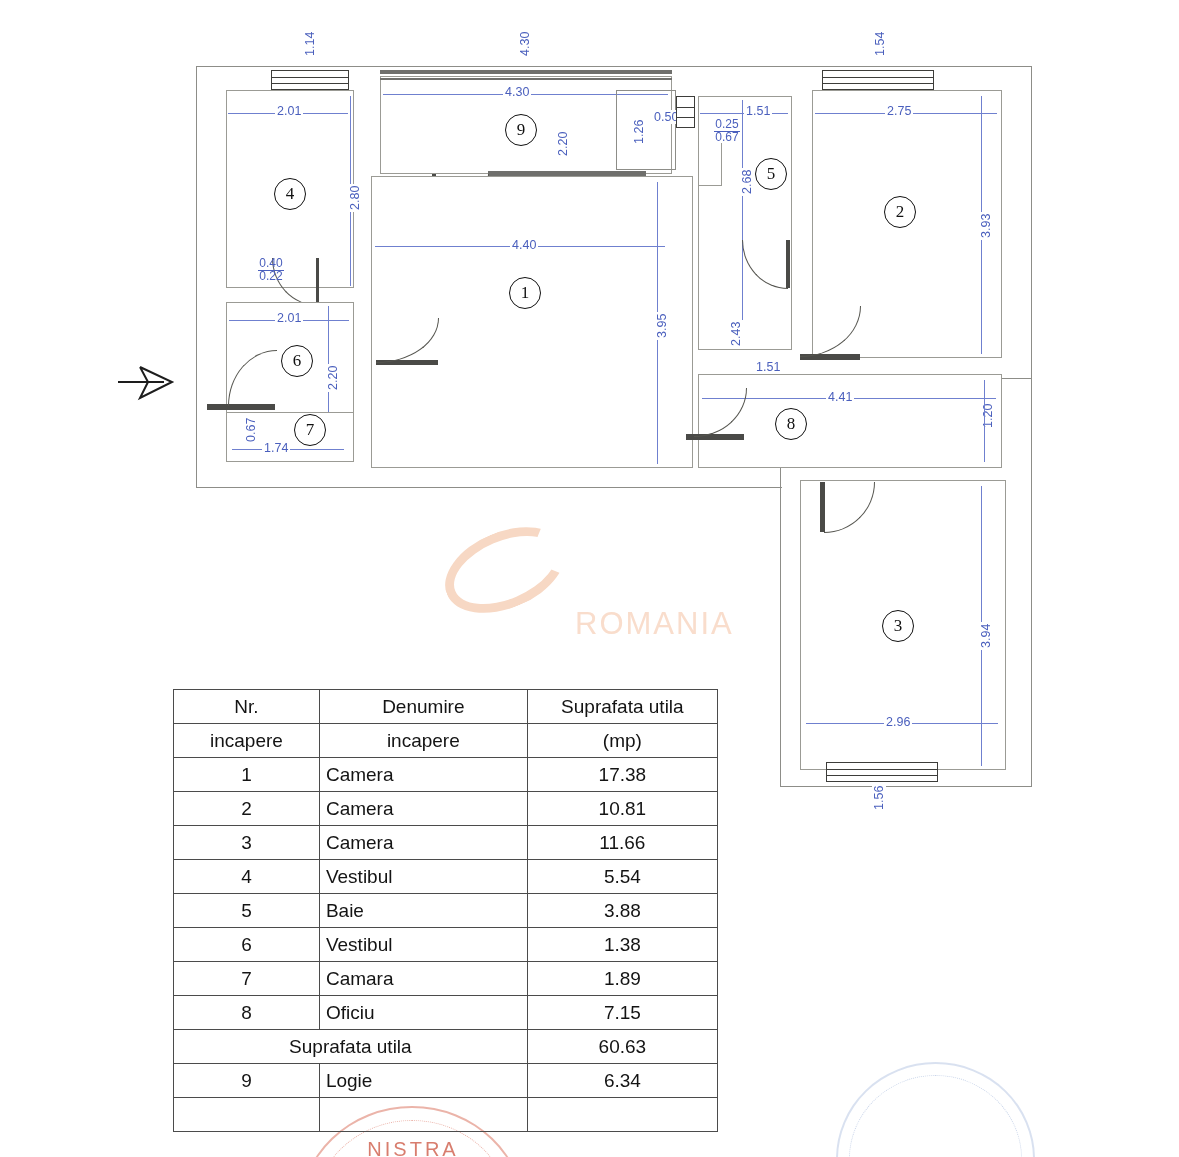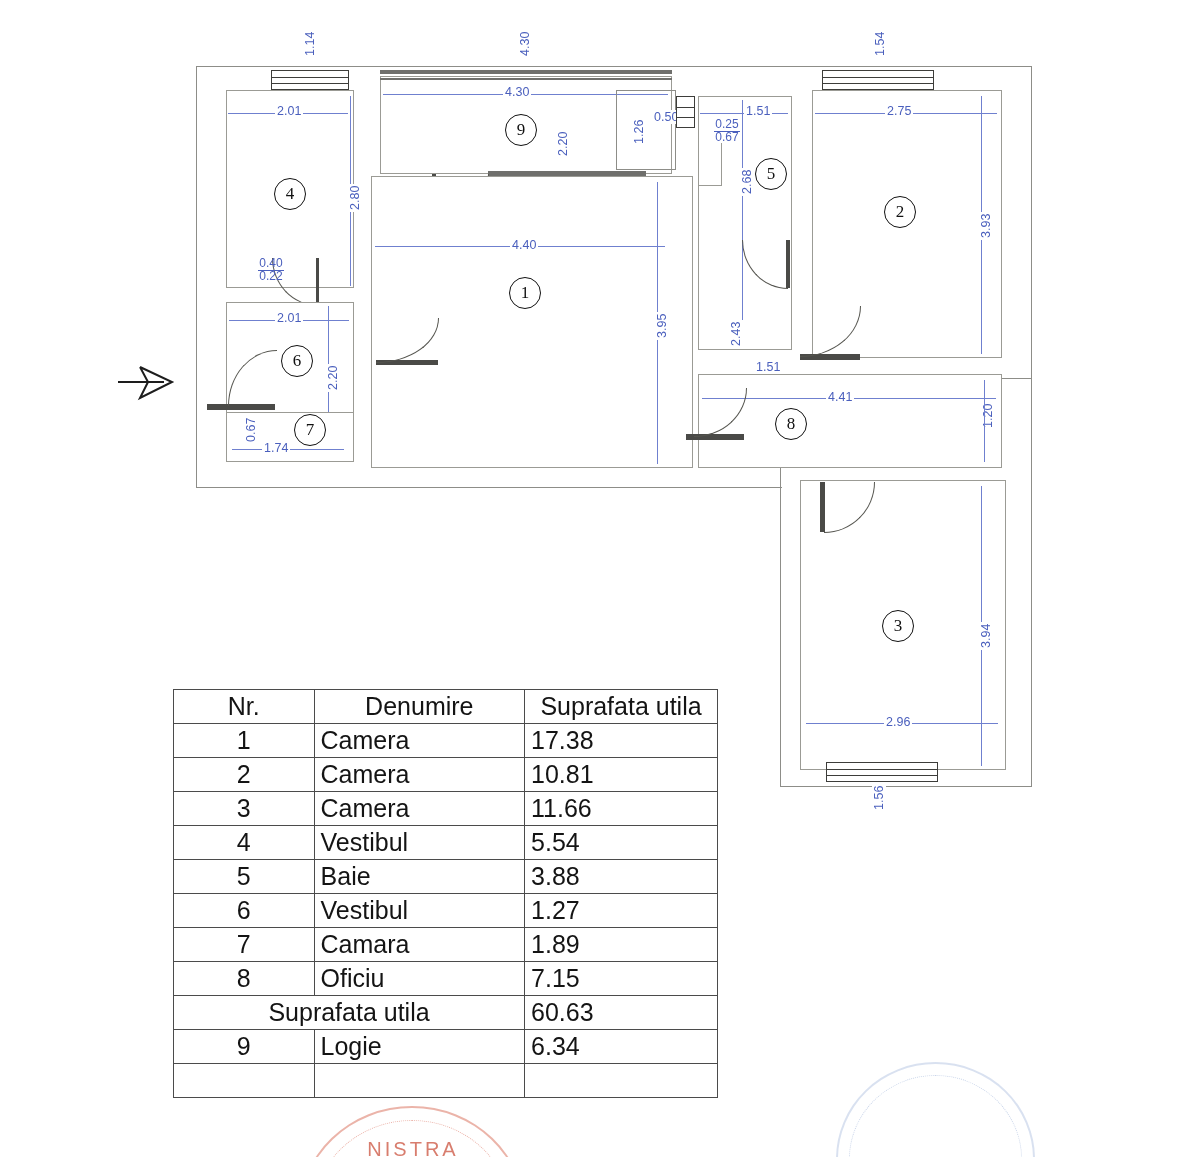--- a/index.html
+++ b/index.html
@@ -58,33 +58,37 @@
   .dline-h{position:absolute;height:1px;background:#6f80cf;}
   .dline-v{position:absolute;width:1px;background:#6f80cf;}
   .dsmall{position:absolute;color:#4a5fbd;font-size:12px;line-height:10px;white-space:nowrap;text-align:center;}
 
   
   .entry-shaft{position:absolute;height:1.6px;background:#1d1d1d;}
   .entry-head{position:absolute;width:0;height:0;}
 
   
   #area-table{position:absolute;left:173px;top:689px;width:545px;border-collapse:collapse;}
-  #area-table td{border:1.4px solid #4b4b4b;font-size:25px;color:#141414;height:33px;
+  #area-table td{border:1.4px solid #4b4b4b;font-size:19px;color:#141414;height:33px;
     padding:0 6px;font-family:"Liberation Sans",sans-serif;}
   .c-nr{width:141px;text-align:center;}
   .c-name{width:210px;text-align:left;padding-left:28px;}
-  .c-val{width:190px;}
+  .c-val{width:190px;text-align:center;}
   .hd{text-align:center;}
   .span2{text-align:center;}
 </style>
 </head>
 <body>
 
 <div id="plan-stage">
 
+  <div class="wm-wrap">
+    <div class="wm-swoosh"></div>
+    <div class="wm-text">ROMANIA</div>
+  </div>
 
   <div class="outline" style="left:196px;top:66px;width:834px;height:420px;"></div>
   <div class="fill" style="left:782px;top:380px;width:250px;height:110px;"></div>
   <div class="outline" style="left:780px;top:378px;width:250px;height:407px;"></div>
   <div class="fill" style="left:782px;top:380px;width:246px;height:104px;"></div>
 
   <div class="room" style="left:226px;top:90px;width:126px;height:196px;"></div>
   <div class="window" style="left:271px;top:70px;width:76px;height:18px;"></div>
   <div class="rnum" style="left:274px;top:178px;">4</div>
   <div class="dline-h" style="left:228px;top:113px;width:120px;"></div>
@@ -209,20 +213,25 @@
 
 </div>
 
 <table id="area-table">
   <tbody>
     <tr>
       <td class="c-nr hd">Nr.</td>
       <td class="c-name hd">Denumire</td>
       <td class="c-val hd">Suprafata utila</td>
     </tr>
+    <tr>
+      <td class="c-nr hd">incapere</td>
+      <td class="c-name hd">incapere</td>
+      <td class="c-val hd">(mp)</td>
+    </tr>
 
     <tr>
       <td class="c-nr">1</td>
       <td class="c-name">Camera</td>
       <td class="c-val">17.38</td>
     </tr>
     <tr>
       <td class="c-nr">2</td>
       <td class="c-name">Camera</td>
       <td class="c-val">10.81</td>
@@ -238,21 +247,21 @@
       <td class="c-val">5.54</td>
     </tr>
     <tr>
       <td class="c-nr">5</td>
       <td class="c-name">Baie</td>
       <td class="c-val">3.88</td>
     </tr>
     <tr>
       <td class="c-nr">6</td>
       <td class="c-name">Vestibul</td>
-      <td class="c-val">1.27</td>
+      <td class="c-val">1.38</td>
     </tr>
     <tr>
       <td class="c-nr">7</td>
       <td class="c-name">Camara</td>
       <td class="c-val">1.89</td>
     </tr>
     <tr>
       <td class="c-nr">8</td>
       <td class="c-name">Oficiu</td>
       <td class="c-val">7.15</td>

